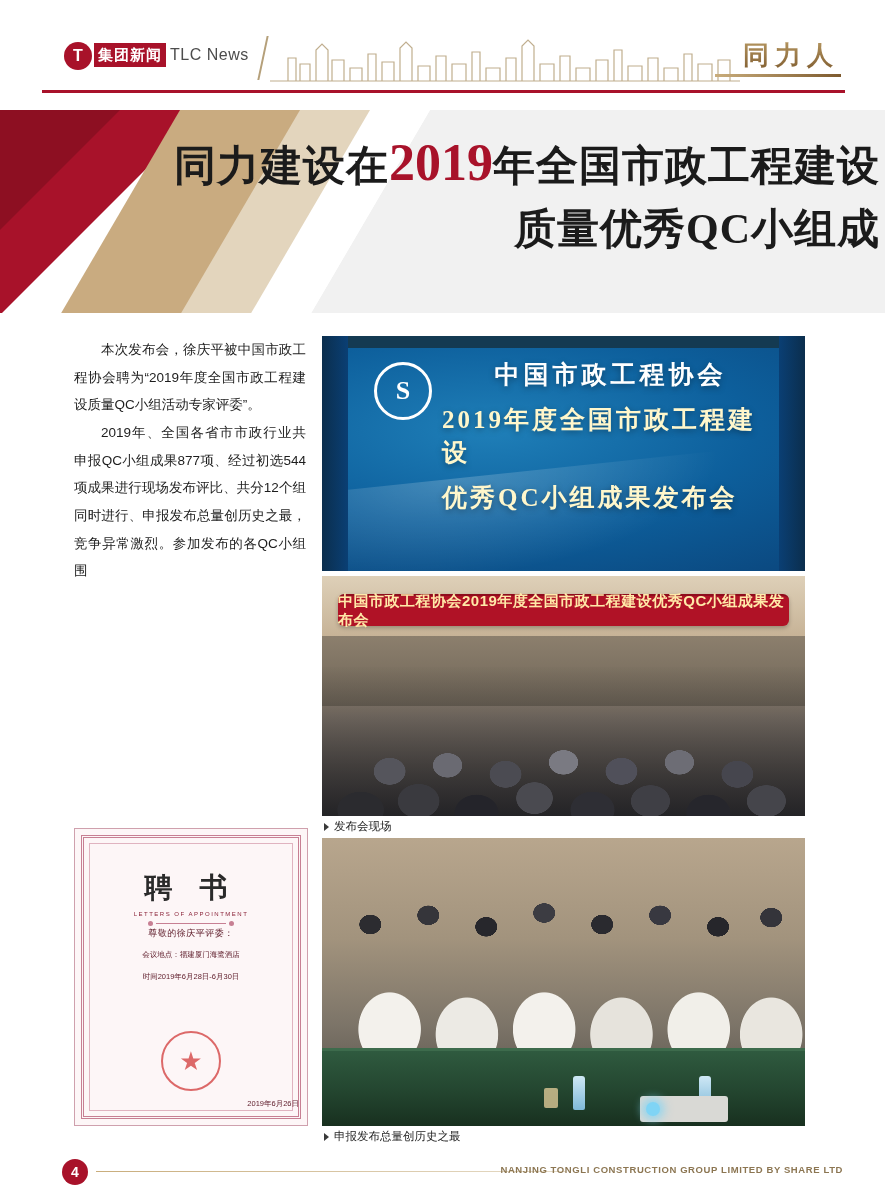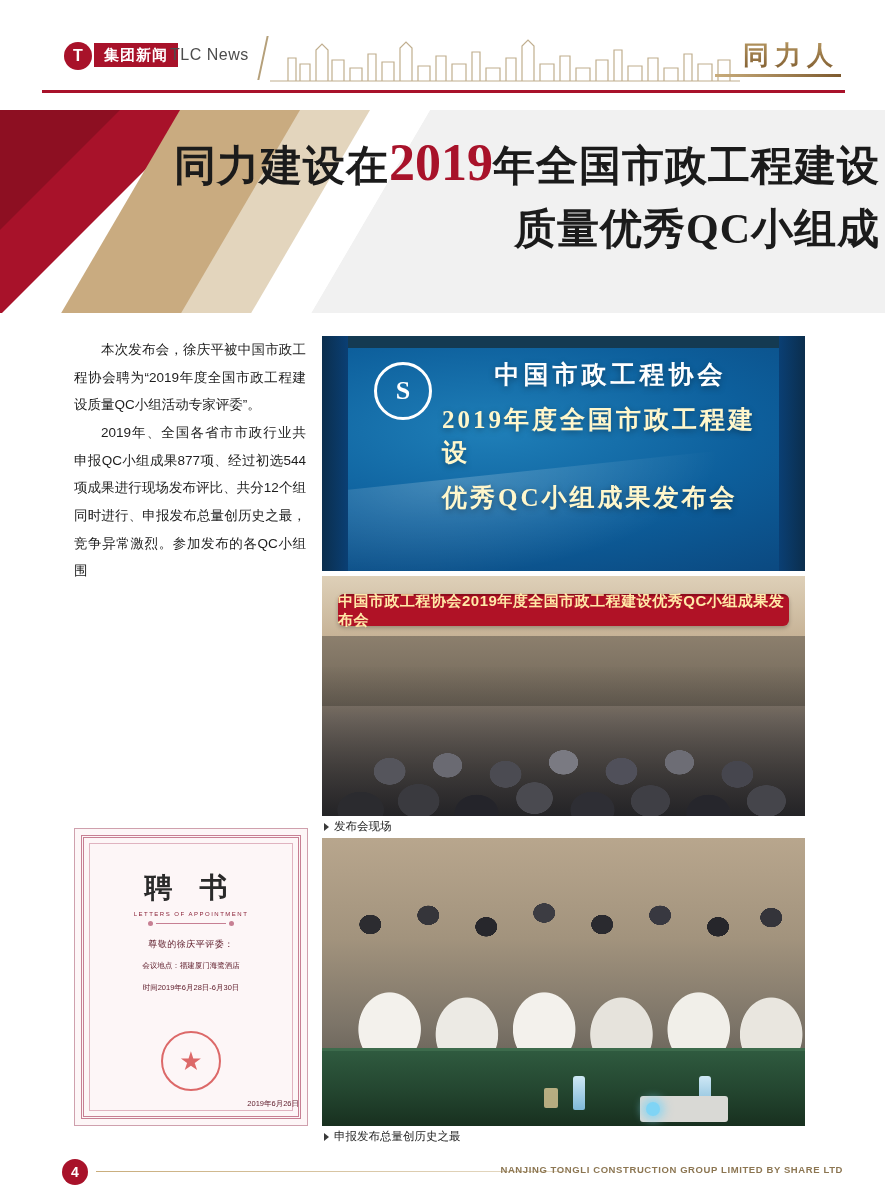--- a/index.html
+++ b/index.html
@@ -46,21 +46,21 @@
     align-items: center;
     justify-content: center;
     font-size: 16px;
     font-weight: bold;
     line-height: 1;
   }
   .logo-tag {
     position: absolute;
     left: 52px; top: 11px;
     height: 24px;
-    padding: 0 10px;
+    padding: 0 4px;
     background: #a8122a;
     color: #ffffff;
     font-size: 15px;
     font-weight: bold;
     letter-spacing: 1px;
     display: flex;
     align-items: center;
   }
   .logo-en {
     position: absolute;
@@ -260,21 +260,21 @@
     content: "";
     position: absolute;
     top: -2px;
     width: 5px; height: 5px;
     border-radius: 50%;
     background: #c77f93;
   }
   .cert-rule:before { left: -8px; }
   .cert-rule:after { right: -8px; }
   .cert-greet {
-    margin-top: 14px;
+    margin-top: 3px;
     font-size: 9px;
     color: #5d1a28;
     letter-spacing: .5px;
   }
   .cert-body {
     margin-top: 10px;
     font-size: 7.5px;
     line-height: 1.9;
     color: #5d1a28;
     text-align: center;

